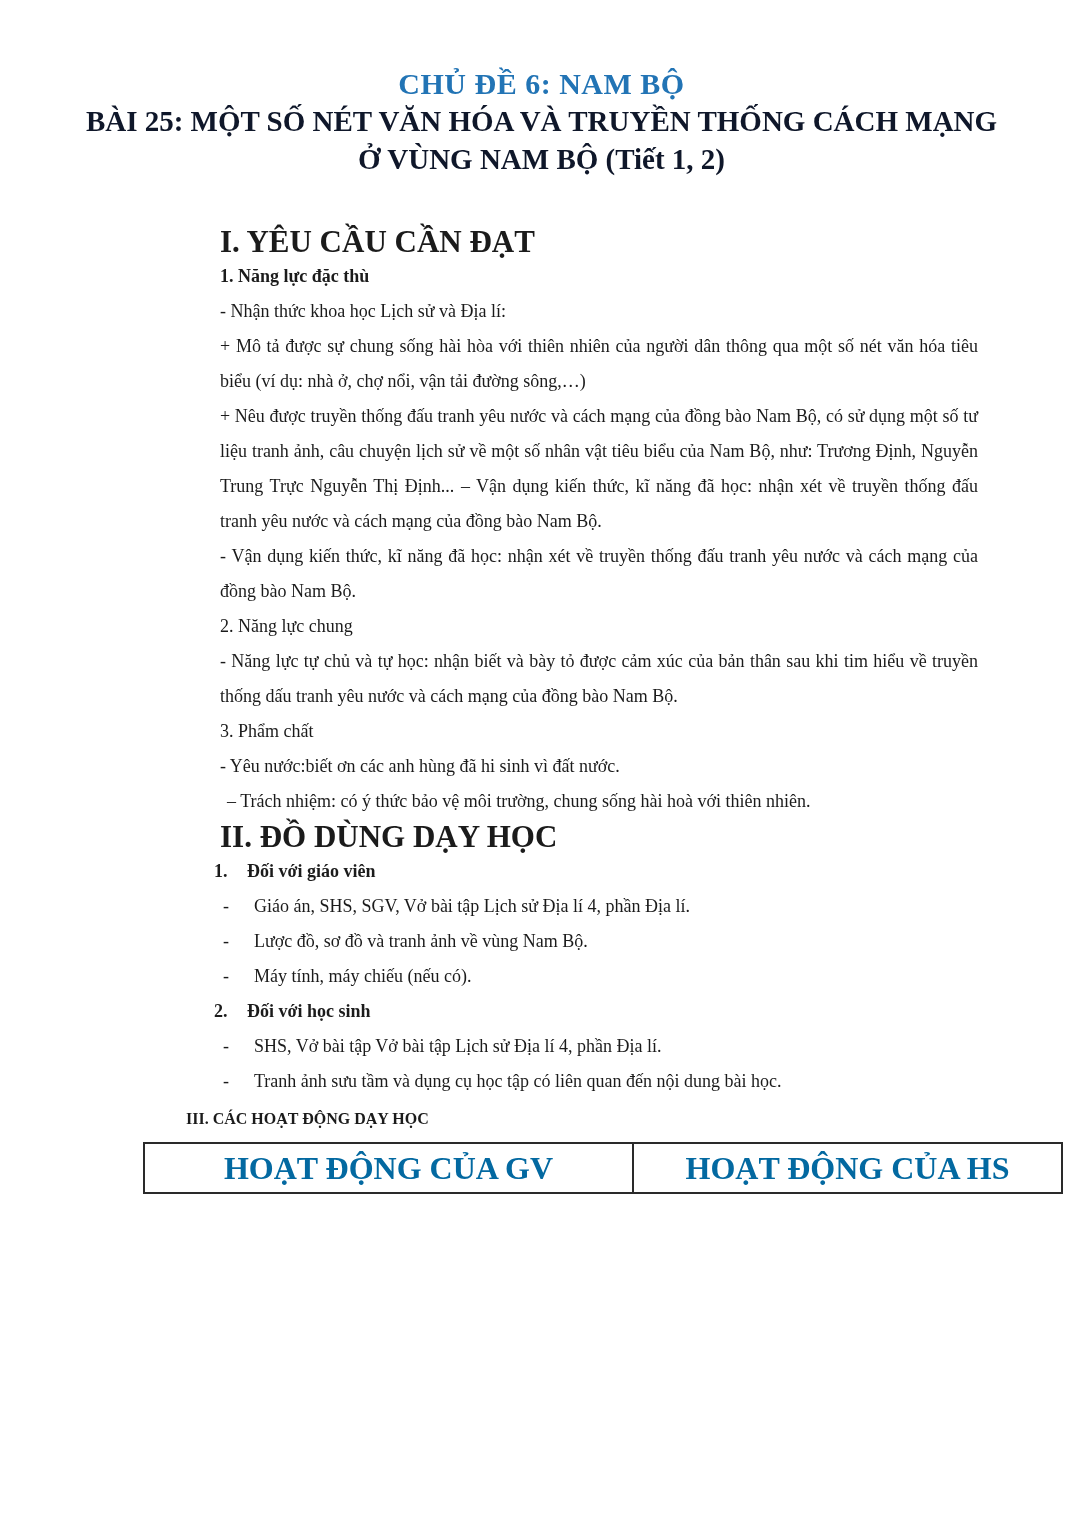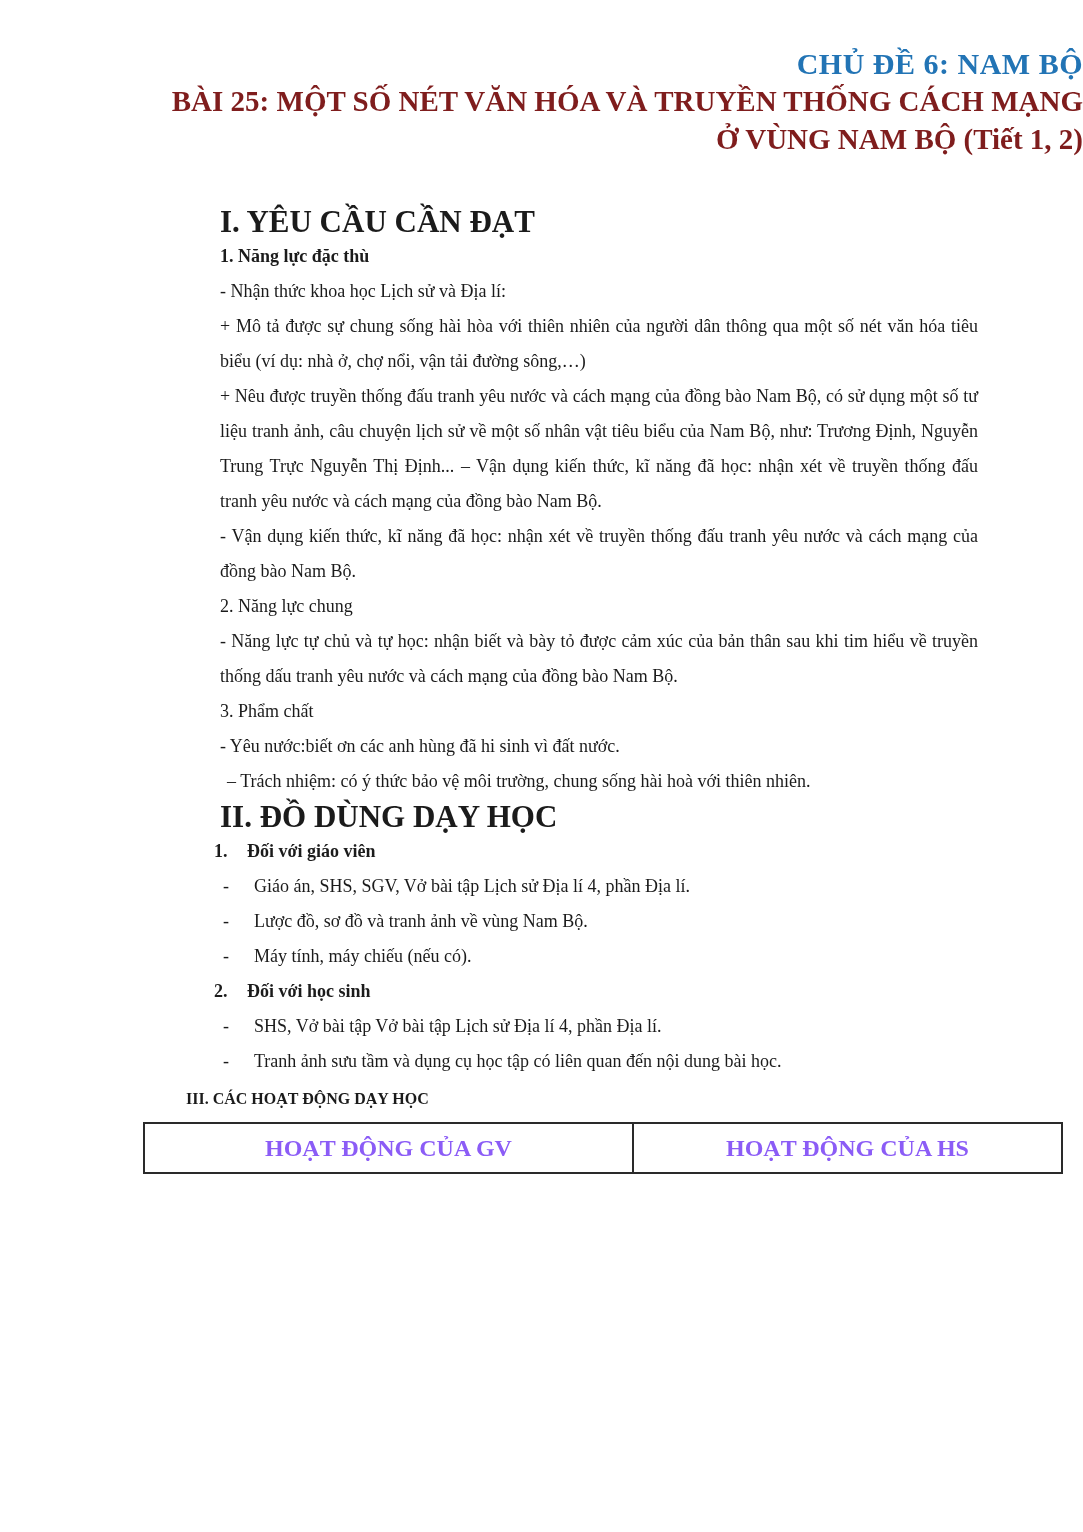--- a/index.html
+++ b/index.html
@@ -5,43 +5,43 @@
   html,body{margin:0;padding:0;background:#e8e8e8;}
   .page{
     position:relative;
     width:1083px;height:1532px;
     background:#ffffff;
     font-family:"Liberation Serif","DejaVu Serif",serif;
     color:#1b1b1b;
     overflow:hidden;
     margin:0 auto;
   }
-  .titles{padding-top:46px;text-align:right;}
+  .titles{padding-top:66px;text-align:center;}
   .t1{font-size:30px;font-weight:700;line-height:36px;letter-spacing:.5px;}
-  .t2{font-size:29px;font-weight:700;line-height:38px;color:#7f1d1d;}
+  .t2{font-size:29px;font-weight:700;line-height:38px;color:#0f172a;}
   .content{width:758px;margin:46px 0 0 220px;}
   .ln{font-size:18px;line-height:35px;}
   .h{font-weight:700;font-size:31px;}
   .b{font-weight:700;}
   .j{text-align:justify;text-justify:inter-word;}
   .indented{padding-left:7px;}
   .numrow{display:flex;font-weight:700;}
   .numrow .num{width:33px;flex:none;margin-left:-6px;}
   .dashrow{display:flex;}
   .dashrow .dash{width:31px;flex:none;padding-left:3px;}
   .dashrow .itext{flex:1;}
   .h3{font-weight:700;font-size:16px;margin-left:-34px;line-height:32px;padding-top:4px;}
   .acttable{
     margin:7px 0 0 143px;
     width:916px;height:48px;
     border:2px solid #2a2a2a;
     display:flex;
   }
   .cell{display:flex;align-items:center;justify-content:center;
-        font-weight:700;font-size:24px;color:#8b5cf6;}
+        font-weight:700;font-size:32px;color:#0369a1;}
   .cell1{width:487px;border-right:2px solid #2a2a2a;}
   .cell2{flex:1;}
 </style>
 </head>
 <body>
 
 <div class="page">
 
   <div class="titles">
     <div class="t1" style="color: rgb(34, 116, 181);">CHỦ ĐỀ 6: NAM BỘ</div>

